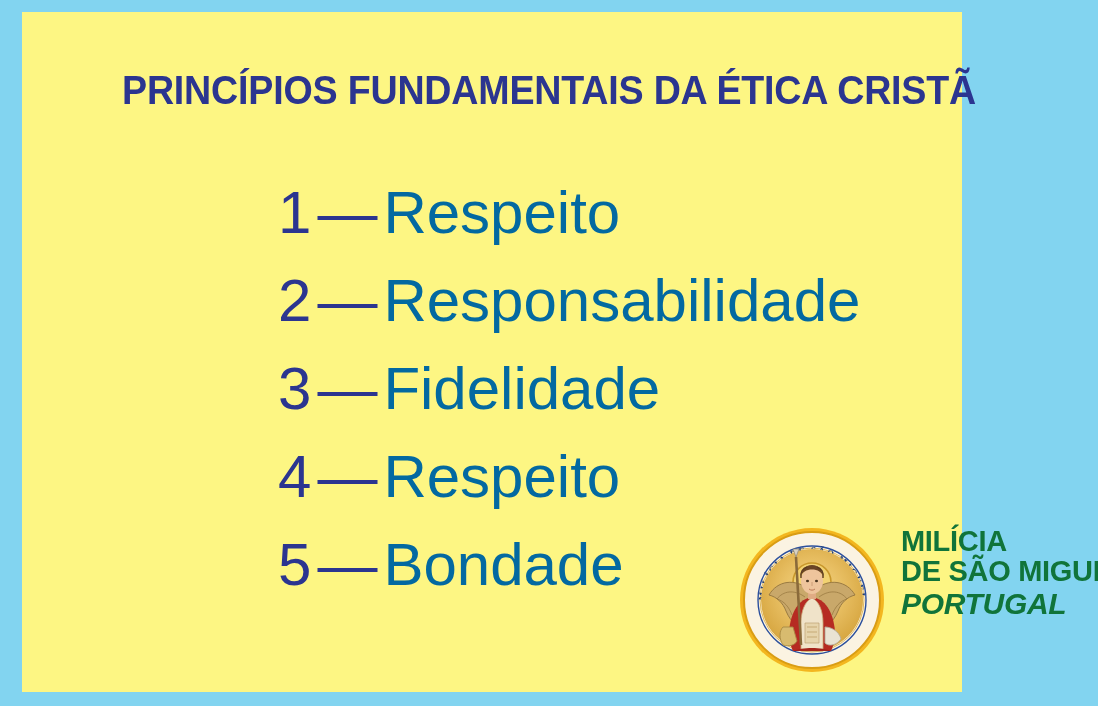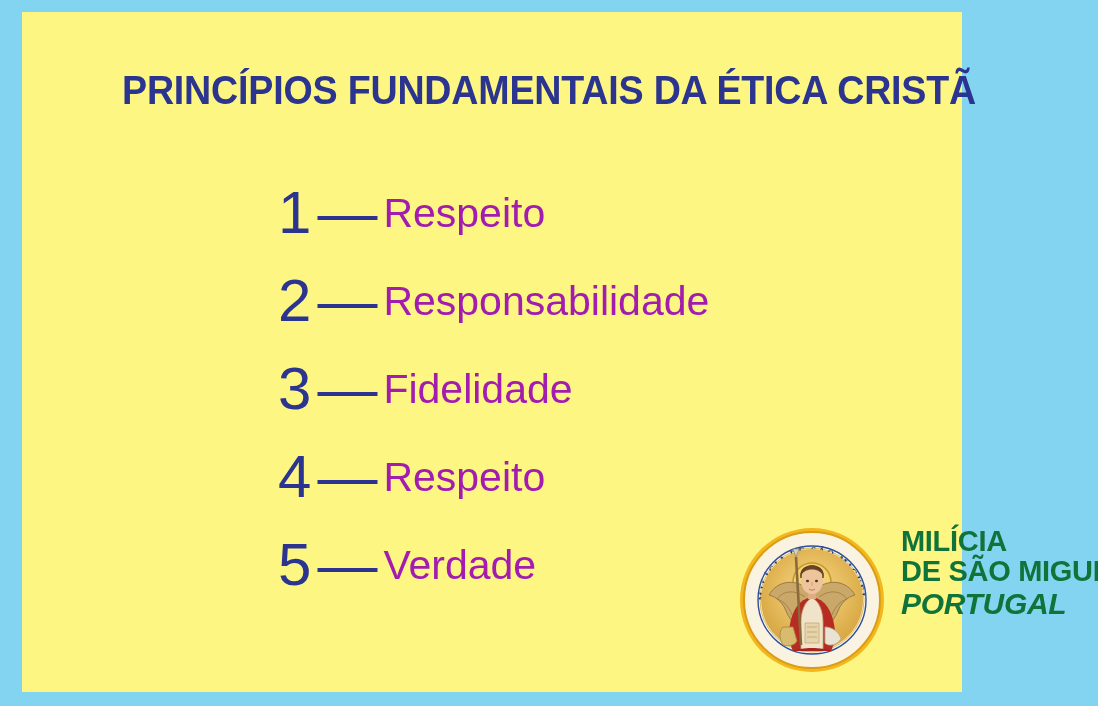--- a/index.html
+++ b/index.html
@@ -73,23 +73,23 @@
   .item-dash {
     font-family: "Liberation Sans", sans-serif;
     font-size: 60px;
     line-height: 66px;
     color: #2b3590;
     padding: 0 6px;
   }
 
   .item-label {
     font-family: "Liberation Sans", sans-serif;
-    font-size: 41px;
+    font-size: 60px;
     line-height: 66px;
-    color: #a21caf;
+    color: #0369a1;
     font-weight: normal;
   }
 
   
   #logo {
     position: absolute;
     left: 695px;
     top: 515px;
     width: 360px;
     height: 175px;
@@ -176,21 +176,21 @@
 
       <div class="list-row">
         <span class="item-num">4</span>
         <span class="item-dash">—</span>
         <span class="item-label">Respeito</span>
       </div>
 
       <div class="list-row">
         <span class="item-num">5</span>
         <span class="item-dash">—</span>
-        <span class="item-label">Verdade</span>
+        <span class="item-label">Bondade</span>
       </div>
 
     </div>
 
     <div id="logo">
 
       <div id="emblem">
         <svg viewBox="0 0 146 146" xmlns="http://www.w3.org/2000/svg">
           <defs>
             <path id="arcTop" d="M 26,73 A 47,47 0 0 1 120,73" fill="none"></path>

